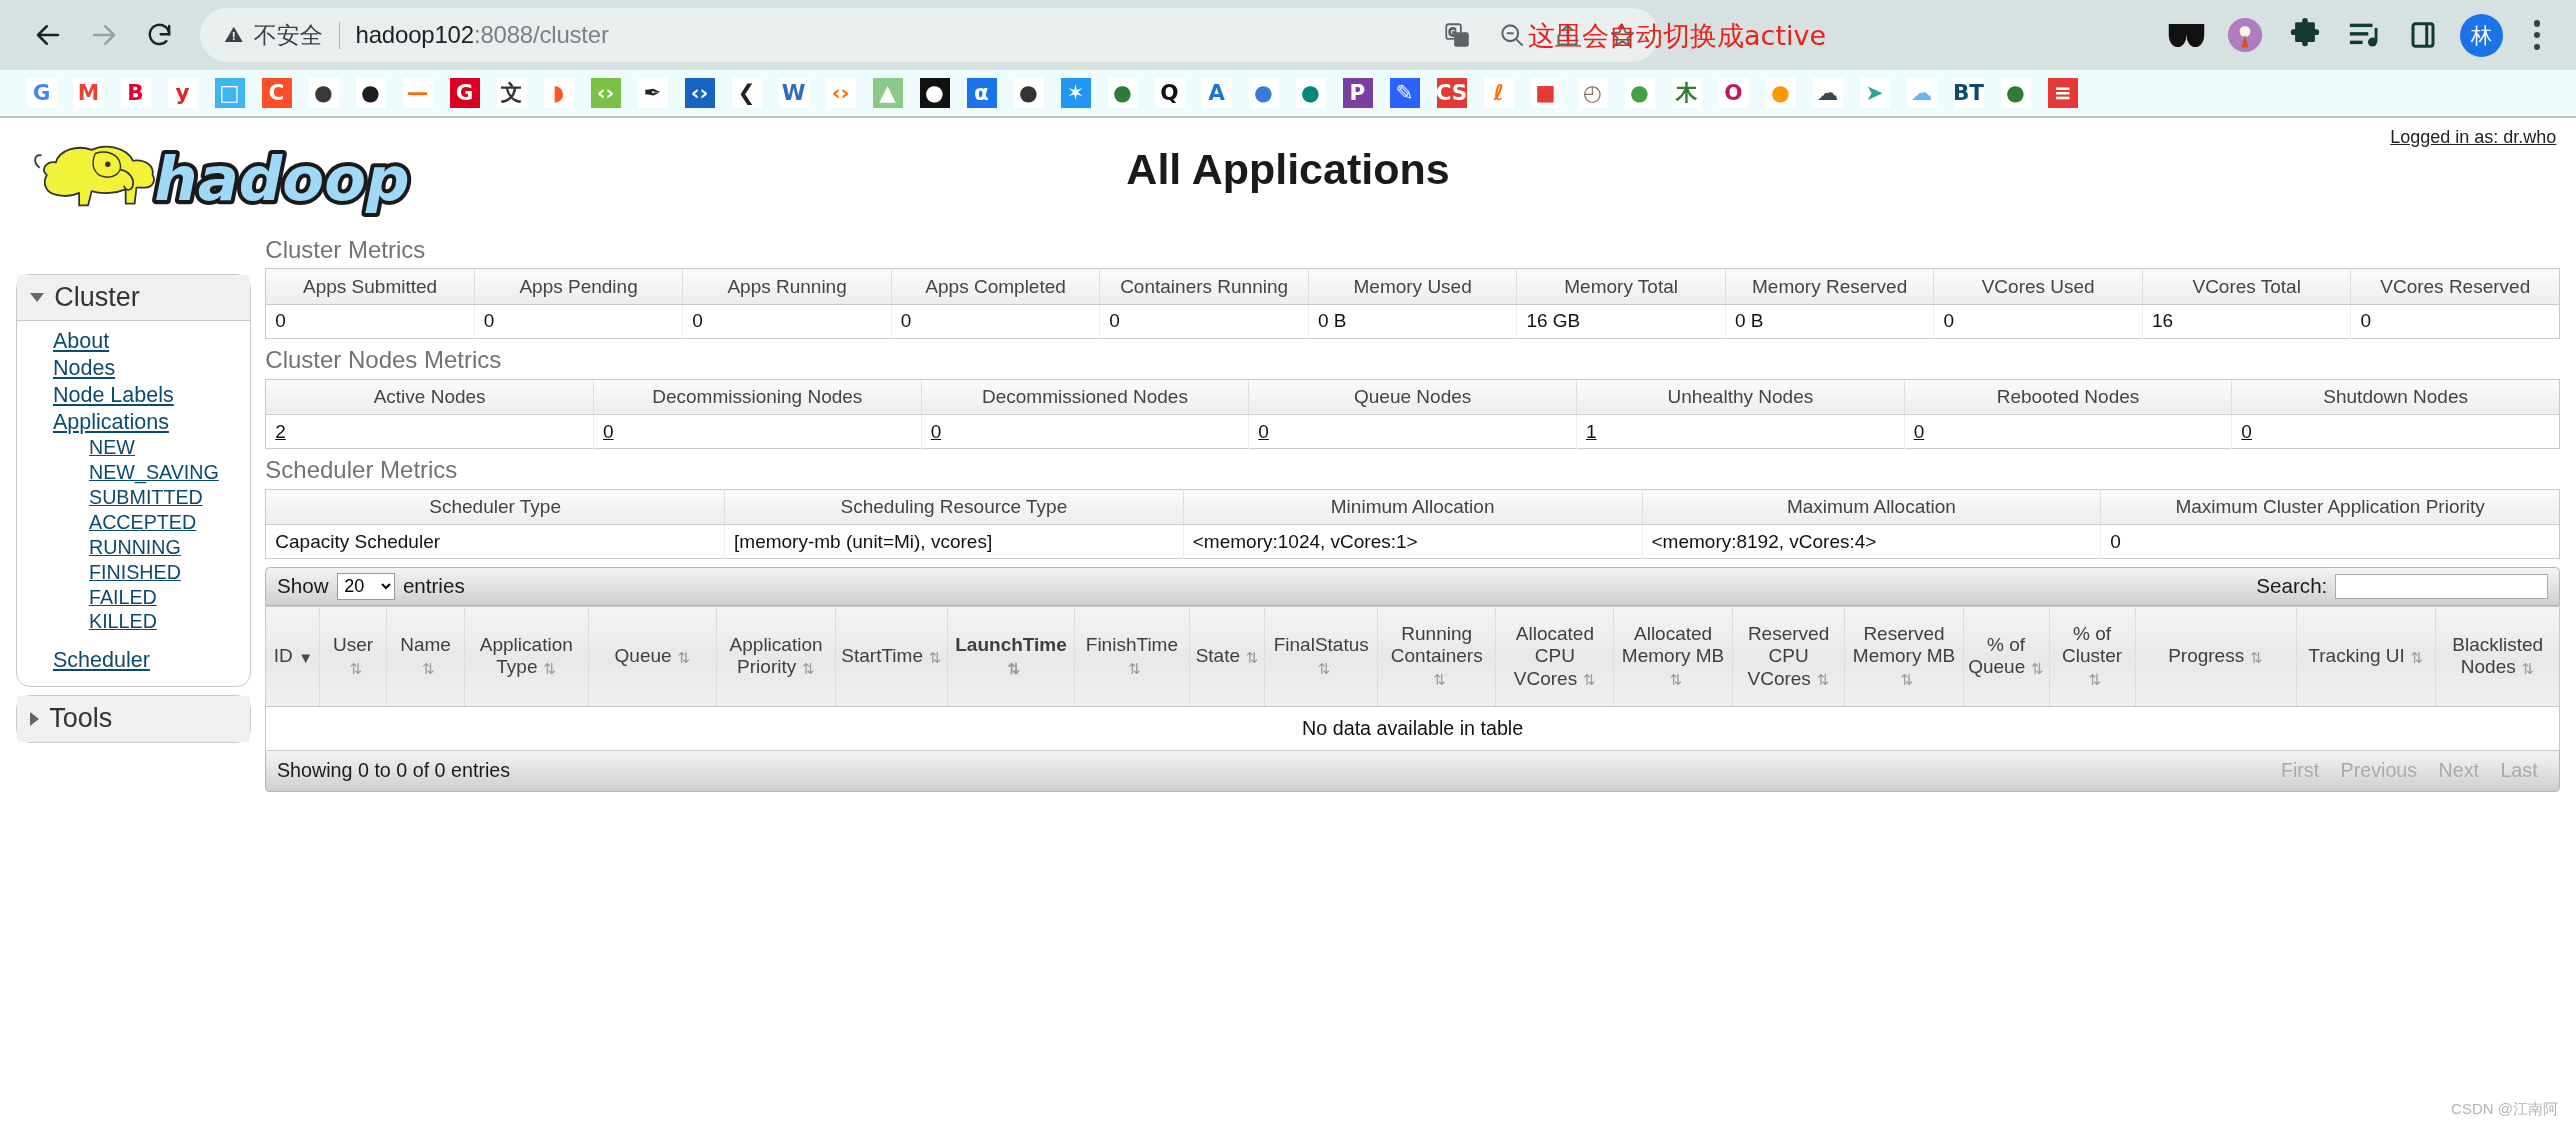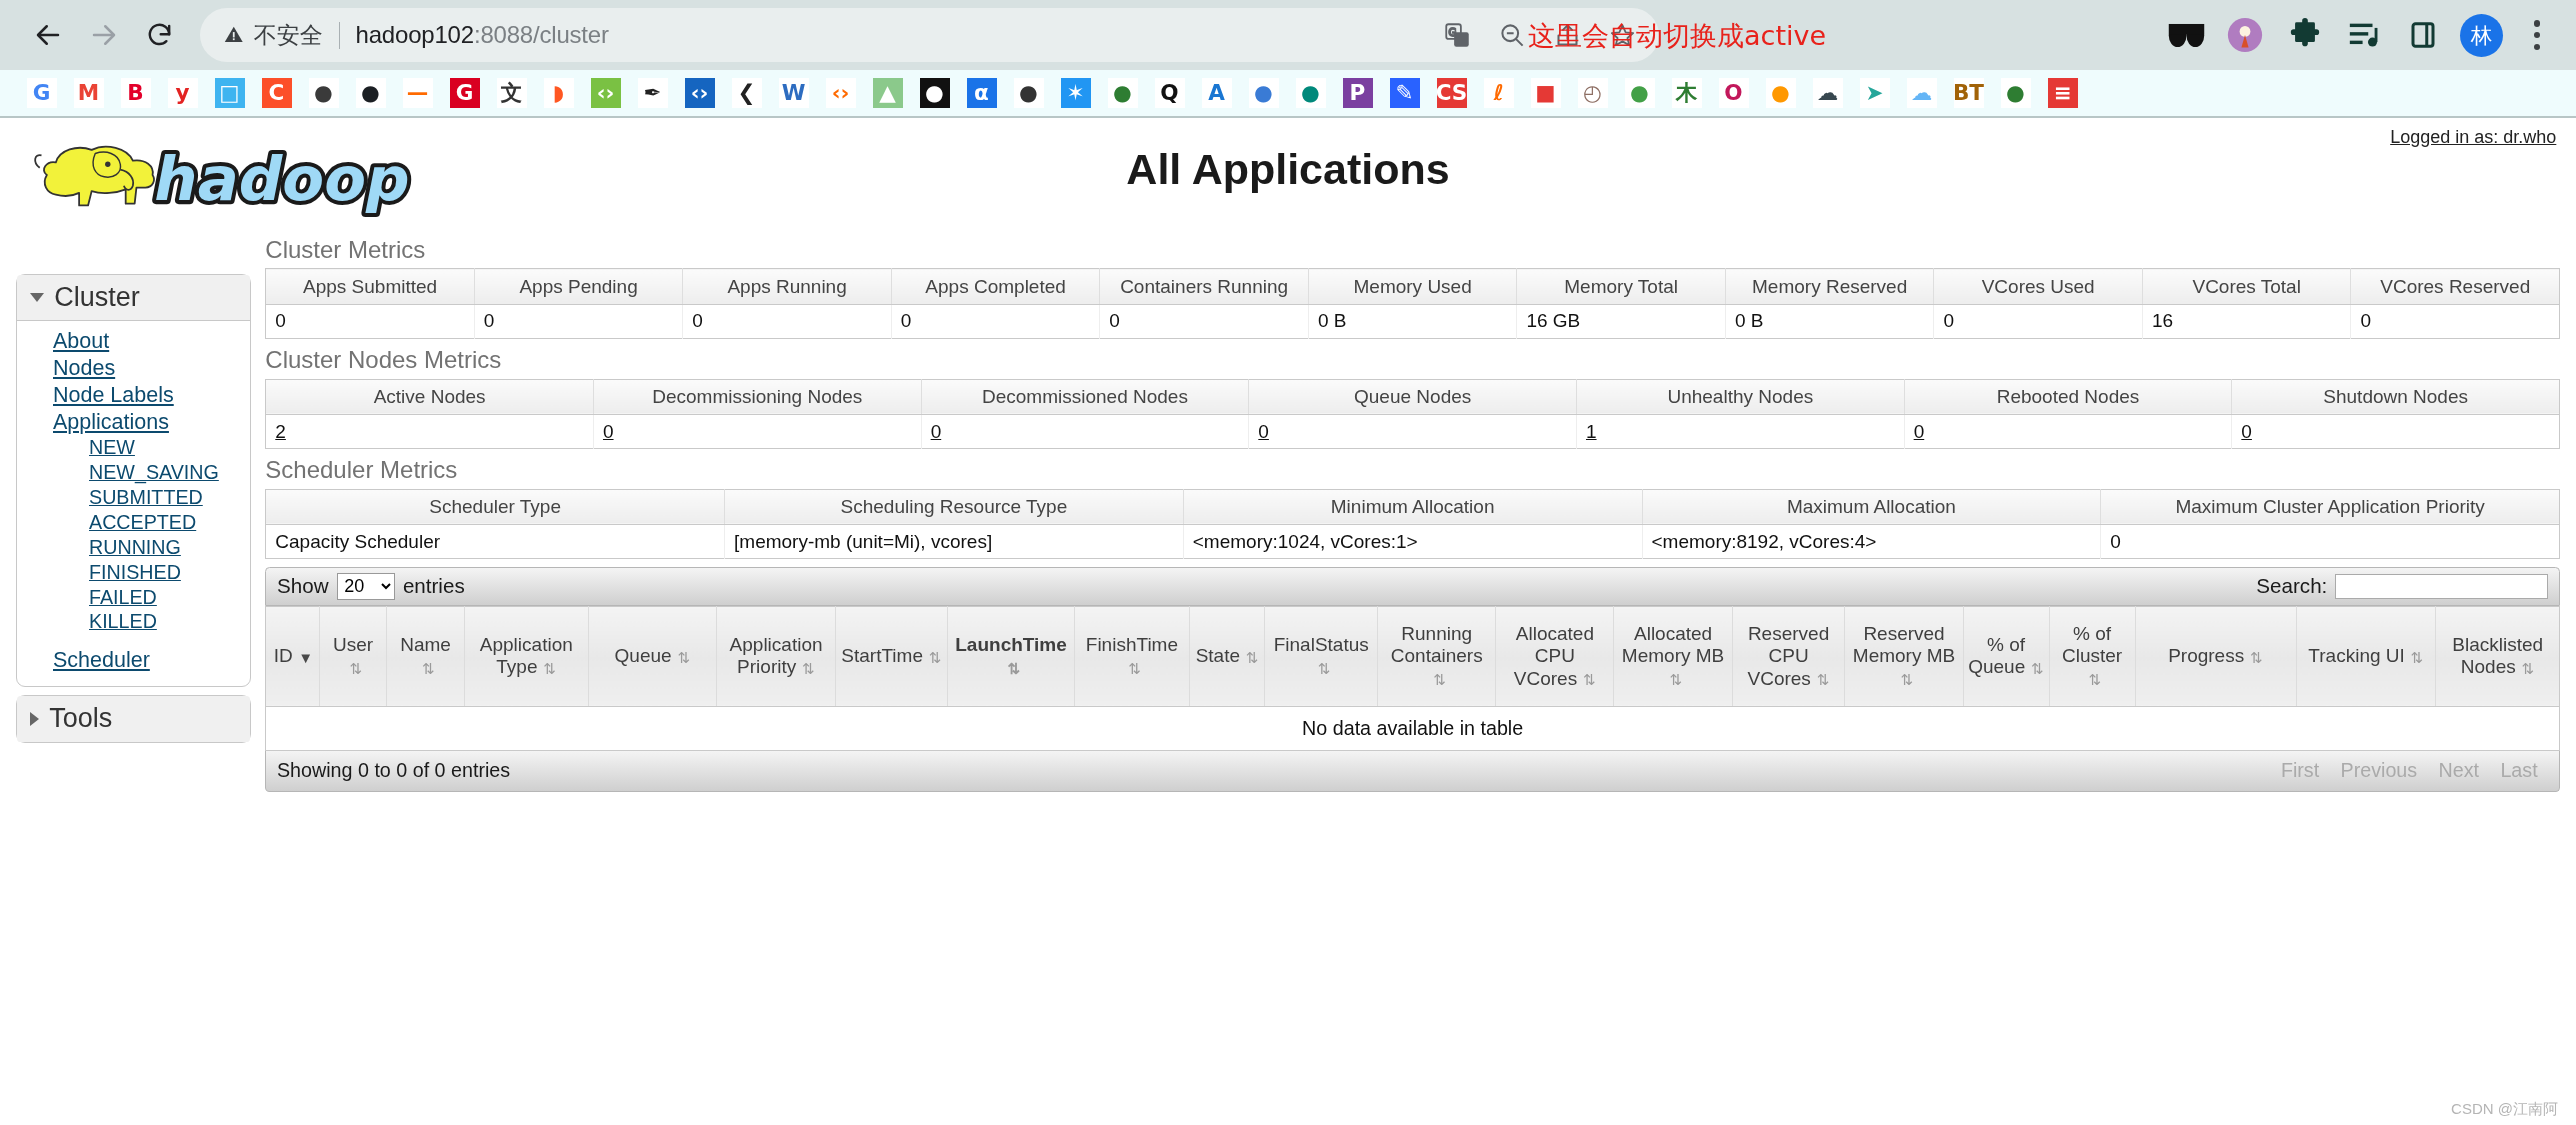--- a/index.html
+++ b/index.html
@@ -138,21 +138,21 @@
     right:19.7px; top:9px;
     font-size:18px;
     color:#222;
     text-decoration:underline;
   }
 
   .body-flex { display:flex; align-items:flex-start; padding:0 16px 0 16px; }
 
   
   .sidebar { width:235px; flex:none; margin-top:45px; }
-  .panel { border:0.9px solid #c8c8c8; border-radius:9px; background:#fff; margin-bottom:8px; }
+  .panel { border:0.9px solid #c8c8c8; border-radius:14px; background:#fff; margin-bottom:8px; }
   .panel-head {
     background:#f0f0f0;
     border-bottom:0.9px solid #c8c8c8;
     border-radius:3.6px 3.6px 0 0;
     padding:7.2px 12.5px;
     display:flex; align-items:center; gap:10.7px;
     font-size:27px; color:#333;
   }
   .panel-head.collapsed { border-bottom:none; border-radius:3.6px; }
   .tri { width:0;height:0;display:block; }
@@ -529,21 +529,21 @@
       <div class="bm">
         <div class="bm-glyph" style="background: rgb(255, 255, 255); color: rgb(55, 71, 79);">☁</div>
       </div>
       <div class="bm">
         <div class="bm-glyph" style="background: rgb(255, 255, 255); color: rgb(38, 166, 154);">➤</div>
       </div>
       <div class="bm">
         <div class="bm-glyph" style="background: rgb(255, 255, 255); color: rgb(100, 181, 246);">☁</div>
       </div>
       <div class="bm">
-        <div class="bm-glyph" style="background: rgb(255, 255, 255); color: #a16207;">BT</div>
+        <div class="bm-glyph" style="background: rgb(255, 255, 255); color: #0c4a6e;">BT</div>
       </div>
       <div class="bm">
         <div class="bm-glyph" style="background: rgb(255, 255, 255); color: rgb(46, 125, 50);">●</div>
       </div>
       <div class="bm">
         <div class="bm-glyph" style="background: rgb(229, 57, 53); color: rgb(255, 255, 255);">≡</div>
       </div>
     </div>
 </div>
 

